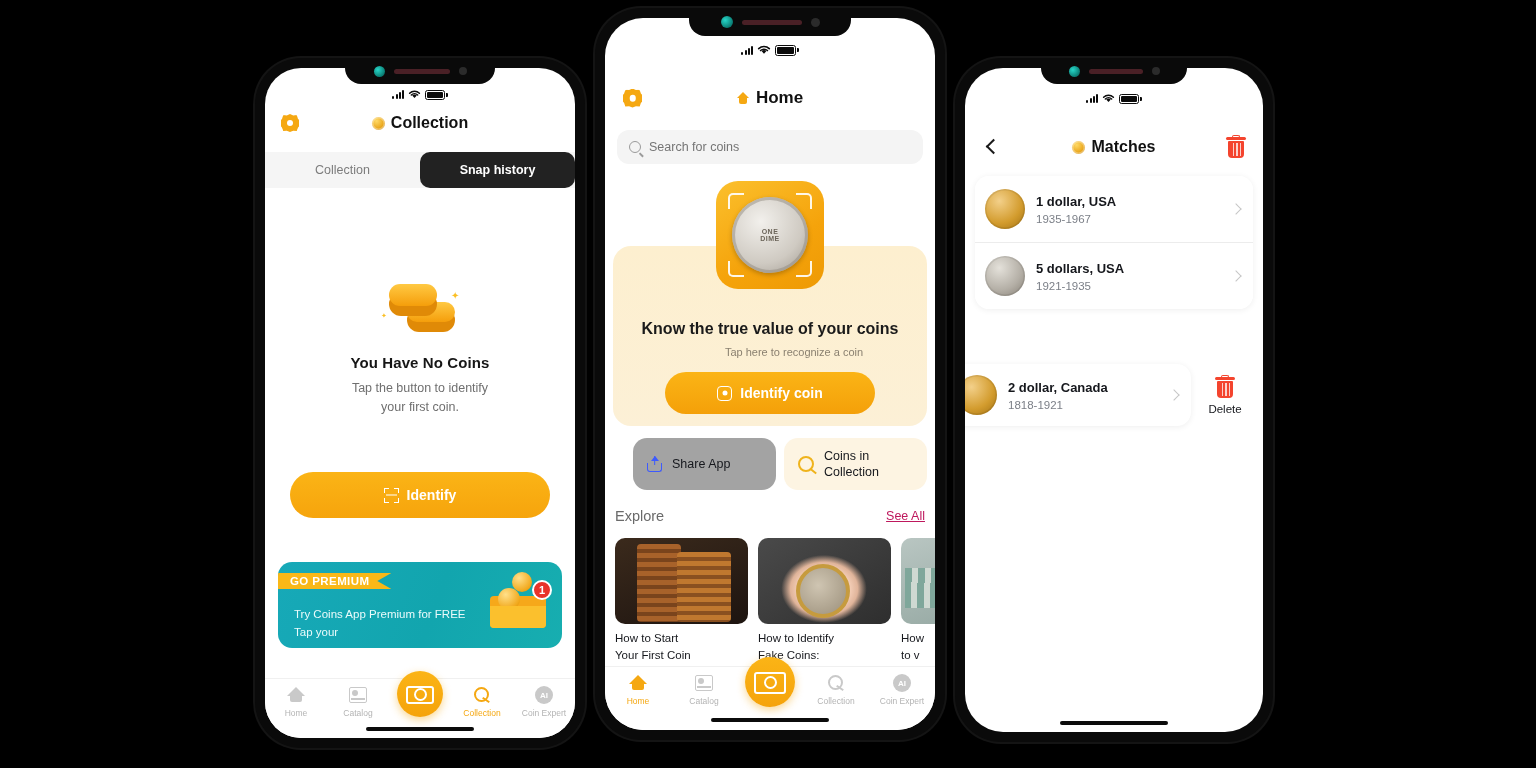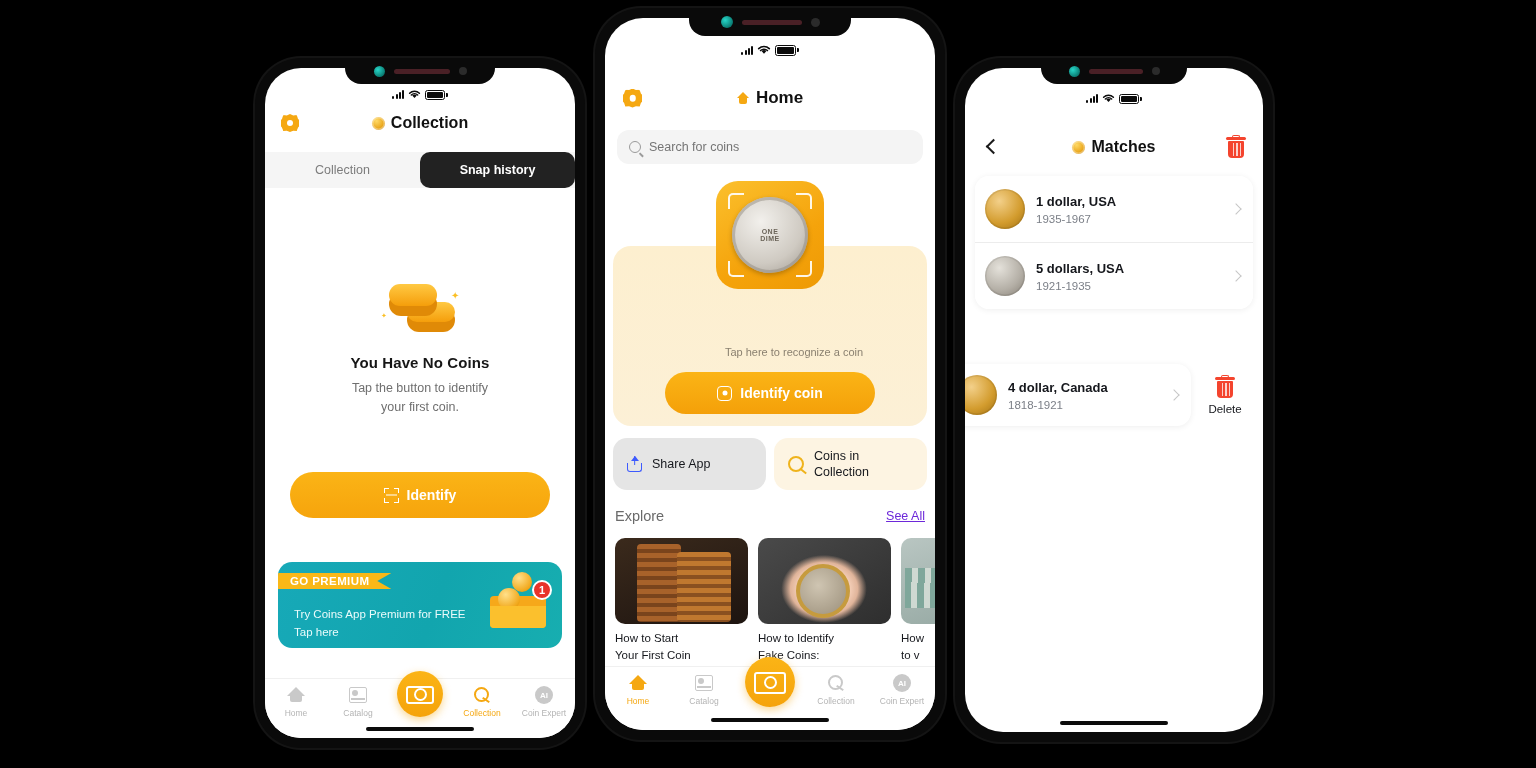--- a/index.html
+++ b/index.html
@@ -198,34 +198,34 @@
     border-radius:21px; border:none; cursor:pointer;
     display:flex; align-items:center; justify-content:center; gap:8px;
     color:#fff; font-size:14px; font-weight:bold;
   }
   .idic { width:15px;height:15px;position:relative;flex:none; }
   .idic .rr{position:absolute;inset:0;border:1.8px solid #fff;border-radius:4px;}
   .idic .dot{position:absolute;left:50%;top:50%;transform:translate(-50%,-50%);width:5px;height:5px;border-radius:50%;background:#fff;}
 
   .quickrow { position:absolute; top:420px; left:8px; right:8px; height:52px; display:flex; gap:8px; }
   .qcard { flex:1; border-radius:14px; display:flex; align-items:center; gap:10px; padding:0 14px; cursor:pointer; }
-  .qcard.share { background:#e5e5e5; }
+  .qcard.share { background:#a3a3a3;margin-left:20px; }
   .qcard.coll { background:#FDF4E2; }
   .qcard .t { font-size:12.5px; color:#16181d; font-weight:500; line-height:1.3; }
   .shic { width:15px;height:16px;position:relative;flex:none; }
   .shic .bx{position:absolute;bottom:0;left:0;right:0;height:9px;border:1.7px solid #3D5AFE;border-top:none;border-radius:0 0 3px 3px;}
   .shic .ar{position:absolute;top:0;left:50%;transform:translateX(-50%);width:1.7px;height:9px;background:#3D5AFE;}
   .shic .ah{position:absolute;top:0;left:50%;transform:translateX(-50%);width:0;height:0;border-left:4px solid transparent;border-right:4px solid transparent;border-bottom:5px solid #3D5AFE;}
   .cic { width:16px;height:16px;position:relative;flex:none; }
   .cic .o{position:absolute;inset:0;border:2.2px solid #EFB31C;border-radius:50%;}
   .cic .tl2{position:absolute;right:-3px;bottom:0;width:8px;height:2.2px;background:#EFB31C;transform:rotate(38deg);}
 
   .explore { position:absolute; top:486px; left:10px; right:10px; height:24px; display:flex; align-items:center; justify-content:space-between; }
   .explore .h { font-size:14.5px; color:#6a6a6a; }
-  .explore .see { font-size:12.5px; color:#6d28d9; text-decoration:underline; cursor:pointer; }
+  .explore .see { font-size:12.5px; color:#be185d; text-decoration:underline; cursor:pointer; }
 
   .cards { position:absolute; top:520px; left:10px; right:0; height:130px; display:flex; gap:10px; overflow:hidden; }
   .card { width:133px; flex:none; }
   .card .thumb { width:100%; height:86px; border-radius:10px; overflow:hidden; position:relative; }
   .card .ct { font-size:11.5px; color:#16181d; line-height:1.45; margin-top:6px; }
   .th1 { background: linear-gradient(145deg,#4a4a4a,#2e2e2e); }
   .th1::before{content:"";position:absolute;left:12px;top:8px;width:108px;height:78px;background:radial-gradient(ellipse at 50% 55%, #f3cdb6 0 34%, #e0b49a 44%, transparent 56%);}
   .th1::after{content:"";position:absolute;left:38px;top:26px;width:46px;height:46px;border-radius:50%;border:4px solid #C69B3E;background:radial-gradient(circle at 40% 38%,#cfc5b2,#9b8f7a);}
   .th2 { background: linear-gradient(160deg,#3b2a1c,#1d1410); }
   .th2::before{content:"";position:absolute;left:22px;top:6px;width:44px;height:78px;background:repeating-linear-gradient(180deg,#a8622a 0 5px,#7a441c 5px 9px);border-radius:4px;}
@@ -342,21 +342,21 @@
             <span class="br"></span>
             <span class="mid"></span>
         </span>
         <span>Identify</span>
       </button>
 
       <div class="premium">
         <div class="ribbon">GO PREMIUM</div>
         <div class="ptxt">
           <span>Try Coins App Premium for FREE</span><br>
-          <span>Tap here</span>
+          <span>Tap your</span>
         </div>
         <div class="env">
           <span class="cn" style="left:22px;top:-12px;width:20px;height:20px"></span>
           <span class="flap"></span>
           <span class="cn" style="left:8px;top:4px;width:22px;height:22px"></span>
           <span class="body"></span>
           <span class="badge">1</span>
         </div>
       </div>
 
@@ -452,20 +452,21 @@
         <div class="scanbox">
           <span class="brk b1"></span>
             <span class="brk b2"></span>
             <span class="brk b3"></span>
             <span class="brk b4"></span>
           <span class="silver">
             <span>ONE</span>
             <span>DIME</span>
           </span>
         </div>
+        <h2>Know the true value of your coins</h2>
         <div class="sub">Tap here to recognize a coin</div>
         <button class="btn-idcoin">
           <span class="idic">
               <span class="rr"></span>
               <span class="dot"></span>
             </span>
           <span>Identify coin</span>
         </button>
       </div>
 
@@ -607,21 +608,21 @@
             </span>
             <span class="chev"></span>
           </div>
         </div>
       </div>
 
       <div class="swiperow">
         <div class="swipecard">
           <span class="mthumb gold1"></span>
           <span class="mtxt">
-            <span class="n" style="display:block">4 dollar, Canada</span>
+            <span class="n" style="display:block">2 dollar, Canada</span>
             <span class="y" style="display:block">1818-1921</span>
           </span>
           <span class="chev"></span>
         </div>
         <div class="delaction">
           <span class="trash">
             <span class="hnd"></span>
               <span class="lid"></span>
               <span class="cn2"></span>
           </span>

